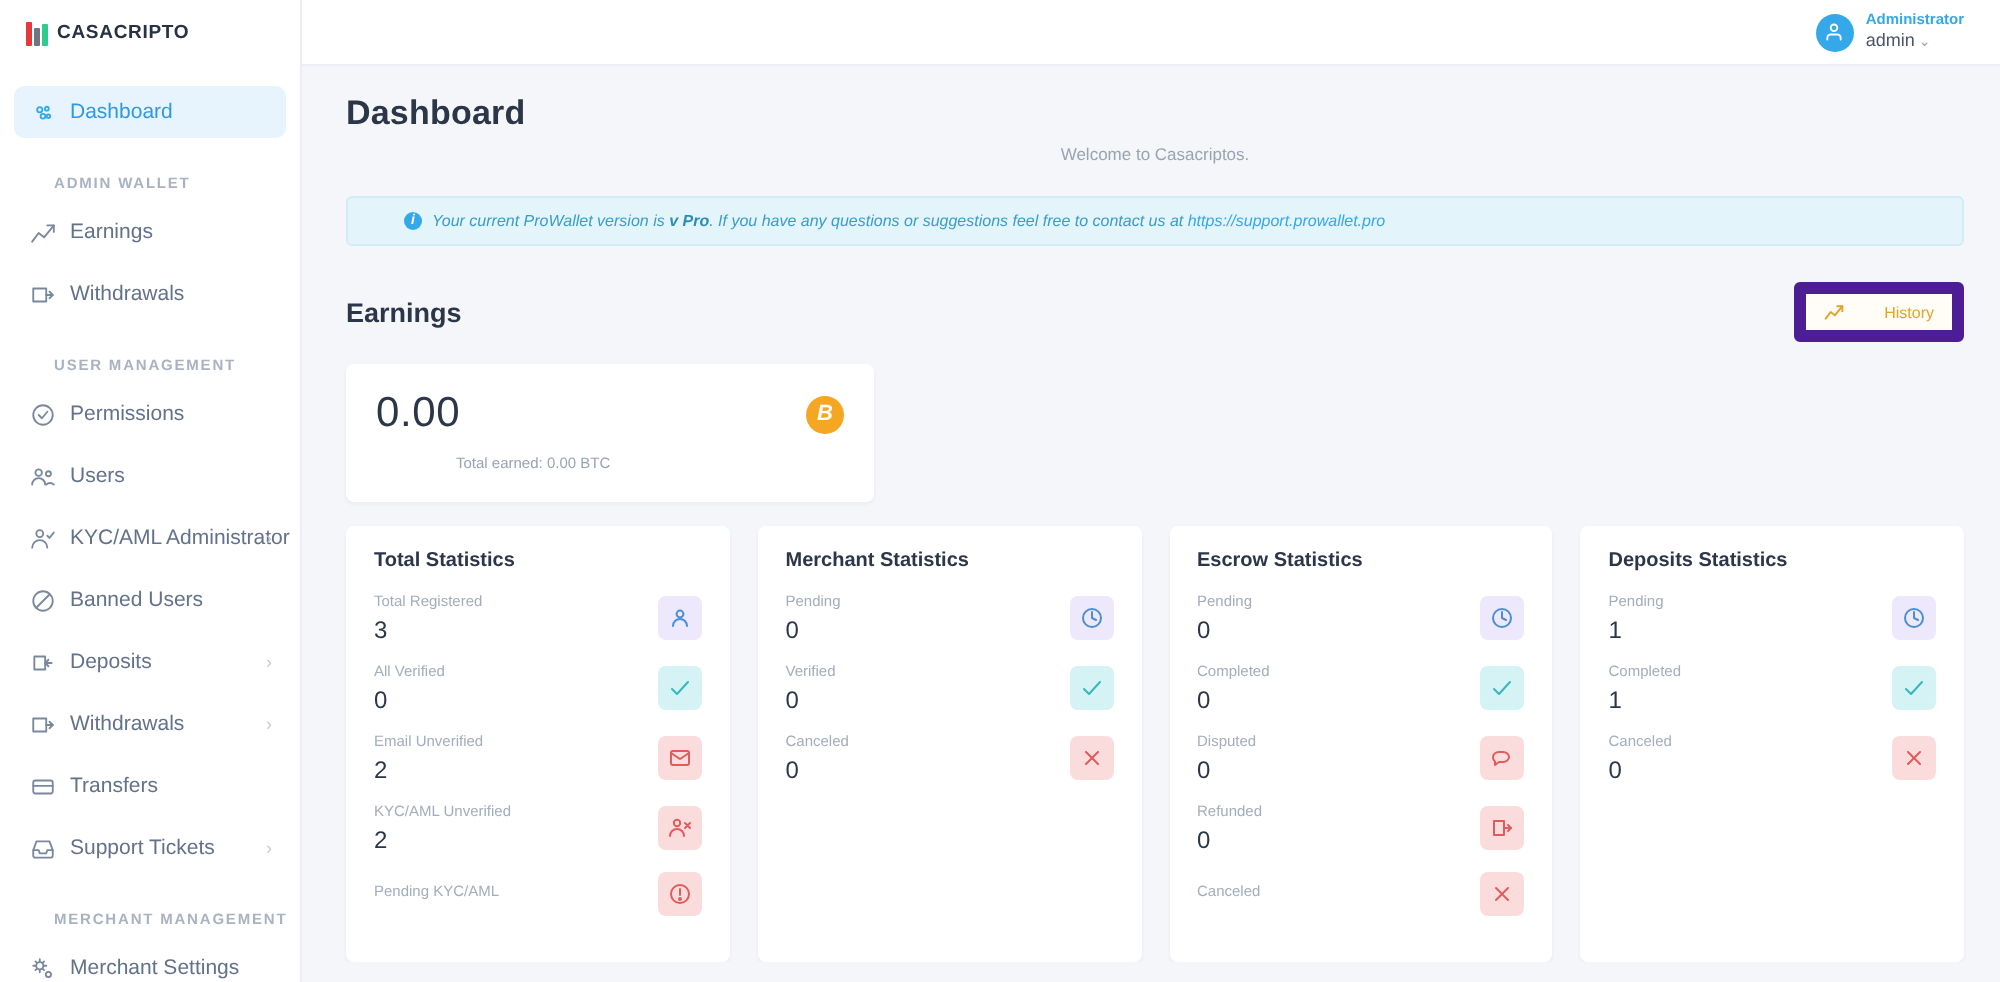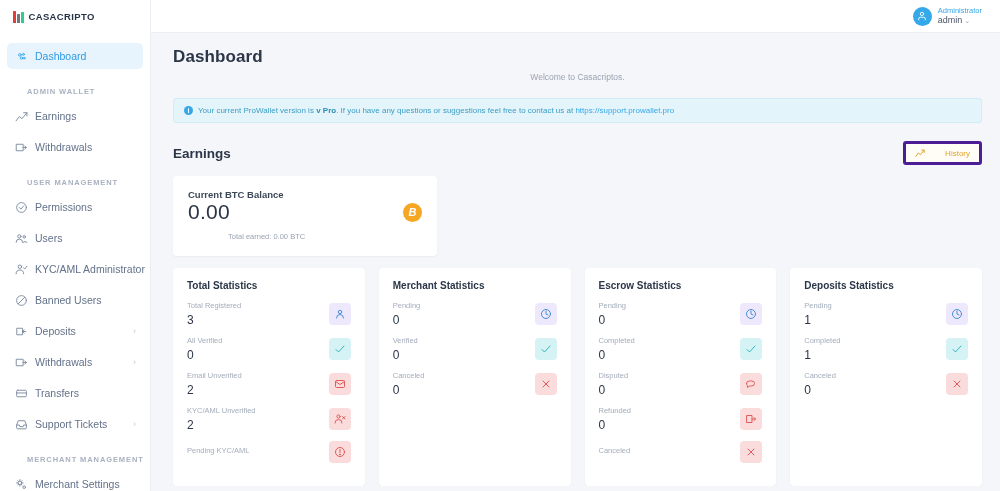--- a/index.html
+++ b/index.html
@@ -58,49 +58,49 @@
     display: flex; align-items: center; justify-content: flex-end;
     padding-right: 18px; flex: 0 0 33px;
   }
   .user-box { display: flex; align-items: center; gap: 6px; cursor: pointer; }
   .avatar {
     width: 19px; height: 19px; border-radius: 50%;
     background: #35a8ea; display: flex; align-items: center; justify-content: center;
     color: #fff;
   }
   .user-meta { line-height: 1.25; }
-  .user-role { font-size: 7.5px; color: #35a8ea; }
+  .user-role { font-size: 7.5px; color: #35a8ea; font-weight: bold; }
   .user-name { font-size: 9px; color: #4a5568; }
   .user-name .caret { font-size: 7px; color: #9aa4b4; margin-left: 2px; }
 
   .content { padding: 14px 18px 0 22px; overflow: hidden; }
   .page-title { font-size: 17px; font-weight: bold; color: #2b3648; letter-spacing: .1px; }
   .page-sub { font-size: 8.5px; color: #9aa3b2; margin-top: 5px; text-align: center; }
 
   .alert {
     margin-top: 16px; background: #e4f4fb; border: 1px solid #d2ecf7;
-    border-radius: 3px; padding: 7px 10px;
-    font-size: 8px; color: #3a9ec4; display: flex; align-items: center; gap: 5px;
+    border-radius: 3px; padding: 7px 28px;
+    font-size: 8px; color: #3a9ec4; display: flex; align-items: center; gap: 5px; font-style: italic;
   }
   .alert b { color: #2c8db3; }
   .alert a { color: #35a8ea; text-decoration: none; }
   .info-ico {
     width: 9px; height: 9px; border-radius: 50%; background: #35a8ea; color: #fff;
     font-size: 7px; font-weight: bold; display: inline-flex;
     align-items: center; justify-content: center; flex: 0 0 9px;
   }
 
   .sec-head {
     display: flex; align-items: center; justify-content: space-between;
     margin-top: 18px;
   }
   .sec-title { font-size: 13.5px; font-weight: bold; color: #2b3648; }
   .btn-history {
     display: inline-flex; align-items: center; gap: 20px;
-    border: 3px solid #4c1d95; background: #fffdf6; color: #e0a42c;
+    border: 6px solid #4c1d95; background: #fffdf6; color: #e0a42c;
     font-size: 8px; padding: 4px 9px; border-radius: 3px; cursor: pointer;
   }
 
   .balance-card {
     margin-top: 11px; width: 264px; background: #fff;
     border-radius: 4px; padding: 13px 15px 15px 15px;
     box-shadow: 0 1px 2px rgba(30,40,60,.05);
   }
   .bal-label { font-size: 9.5px; font-weight: bold; color: #3c4858; }
   .bal-row { display: flex; align-items: center; justify-content: space-between; margin-top: 0; }
@@ -315,21 +315,20 @@
             <svg width="10" height="10" viewBox="0 0 24 24" fill="none" stroke="#e0a42c" stroke-width="2.4" stroke-linecap="round" stroke-linejoin="round">
               <polyline points="2 20 8 12 13 16 22 5"></polyline>
                 <polyline points="16 5 22 5 22 11"></polyline>
             </svg>
           </span>
           <span>History</span>
         </button>
       </div>
 
       <div class="balance-card">
-        <div class="bal-label">Current BTC Balance</div>
         <div class="bal-row">
           <div class="bal-amount">0.00</div>
           <div class="btc-ico">B</div>
         </div>
         <div class="bal-total">Total earned: 0.00 BTC</div>
       </div>
 
 
       <div class="stats-grid" id="stats-root">
           <div class="stat-card">

